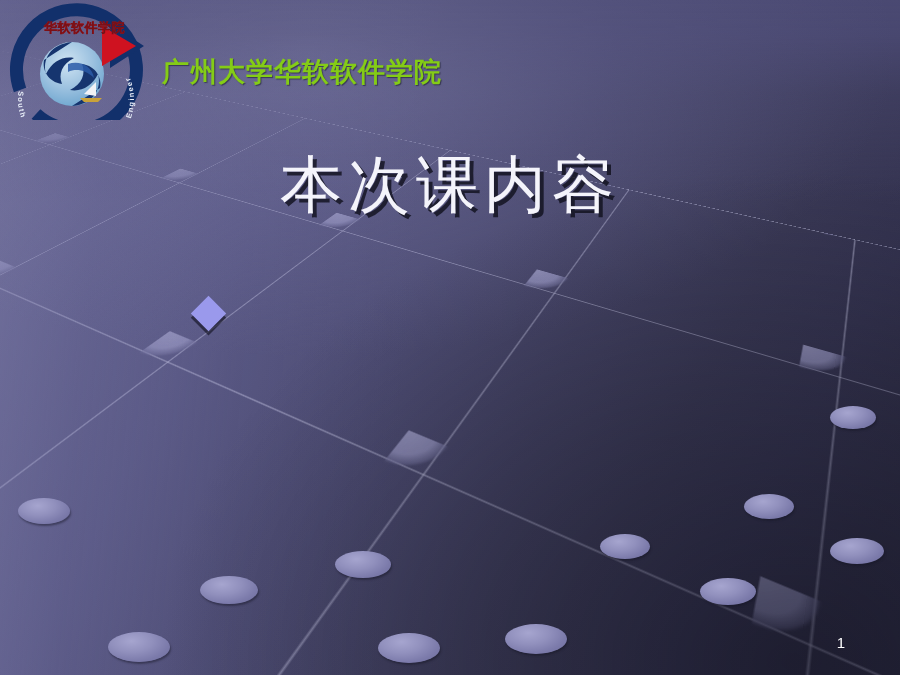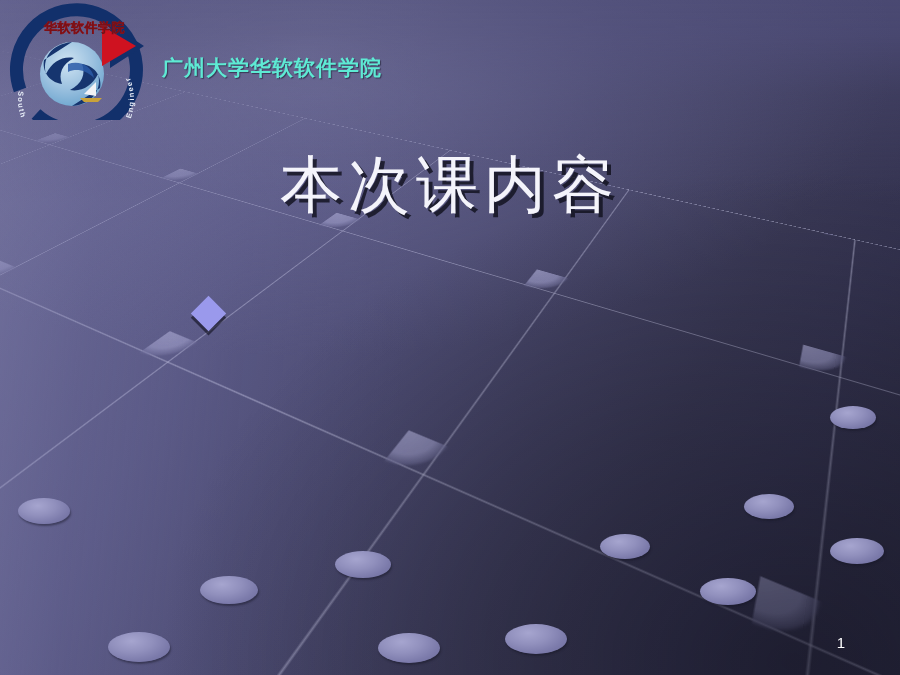--- a/index.html
+++ b/index.html
@@ -117,23 +117,23 @@
     top: 2px;
     width: 152px;
     height: 118px;
   }
   .logo svg { display: block; }
 
   .header-title {
     position: absolute;
     left: 162px;
     top: 54px;
-    font-size: 21px;
+    font-size: 27px;
     font-weight: bold;
-    color: #5eead4;
+    color: #84cc16;
     letter-spacing: 1px;
     text-shadow: 1px 1px 1px rgba(20,20,36,0.55);
     white-space: nowrap;
   }
 
   
   .slide-title {
     position: absolute;
     left: 0;
     right: 0;

